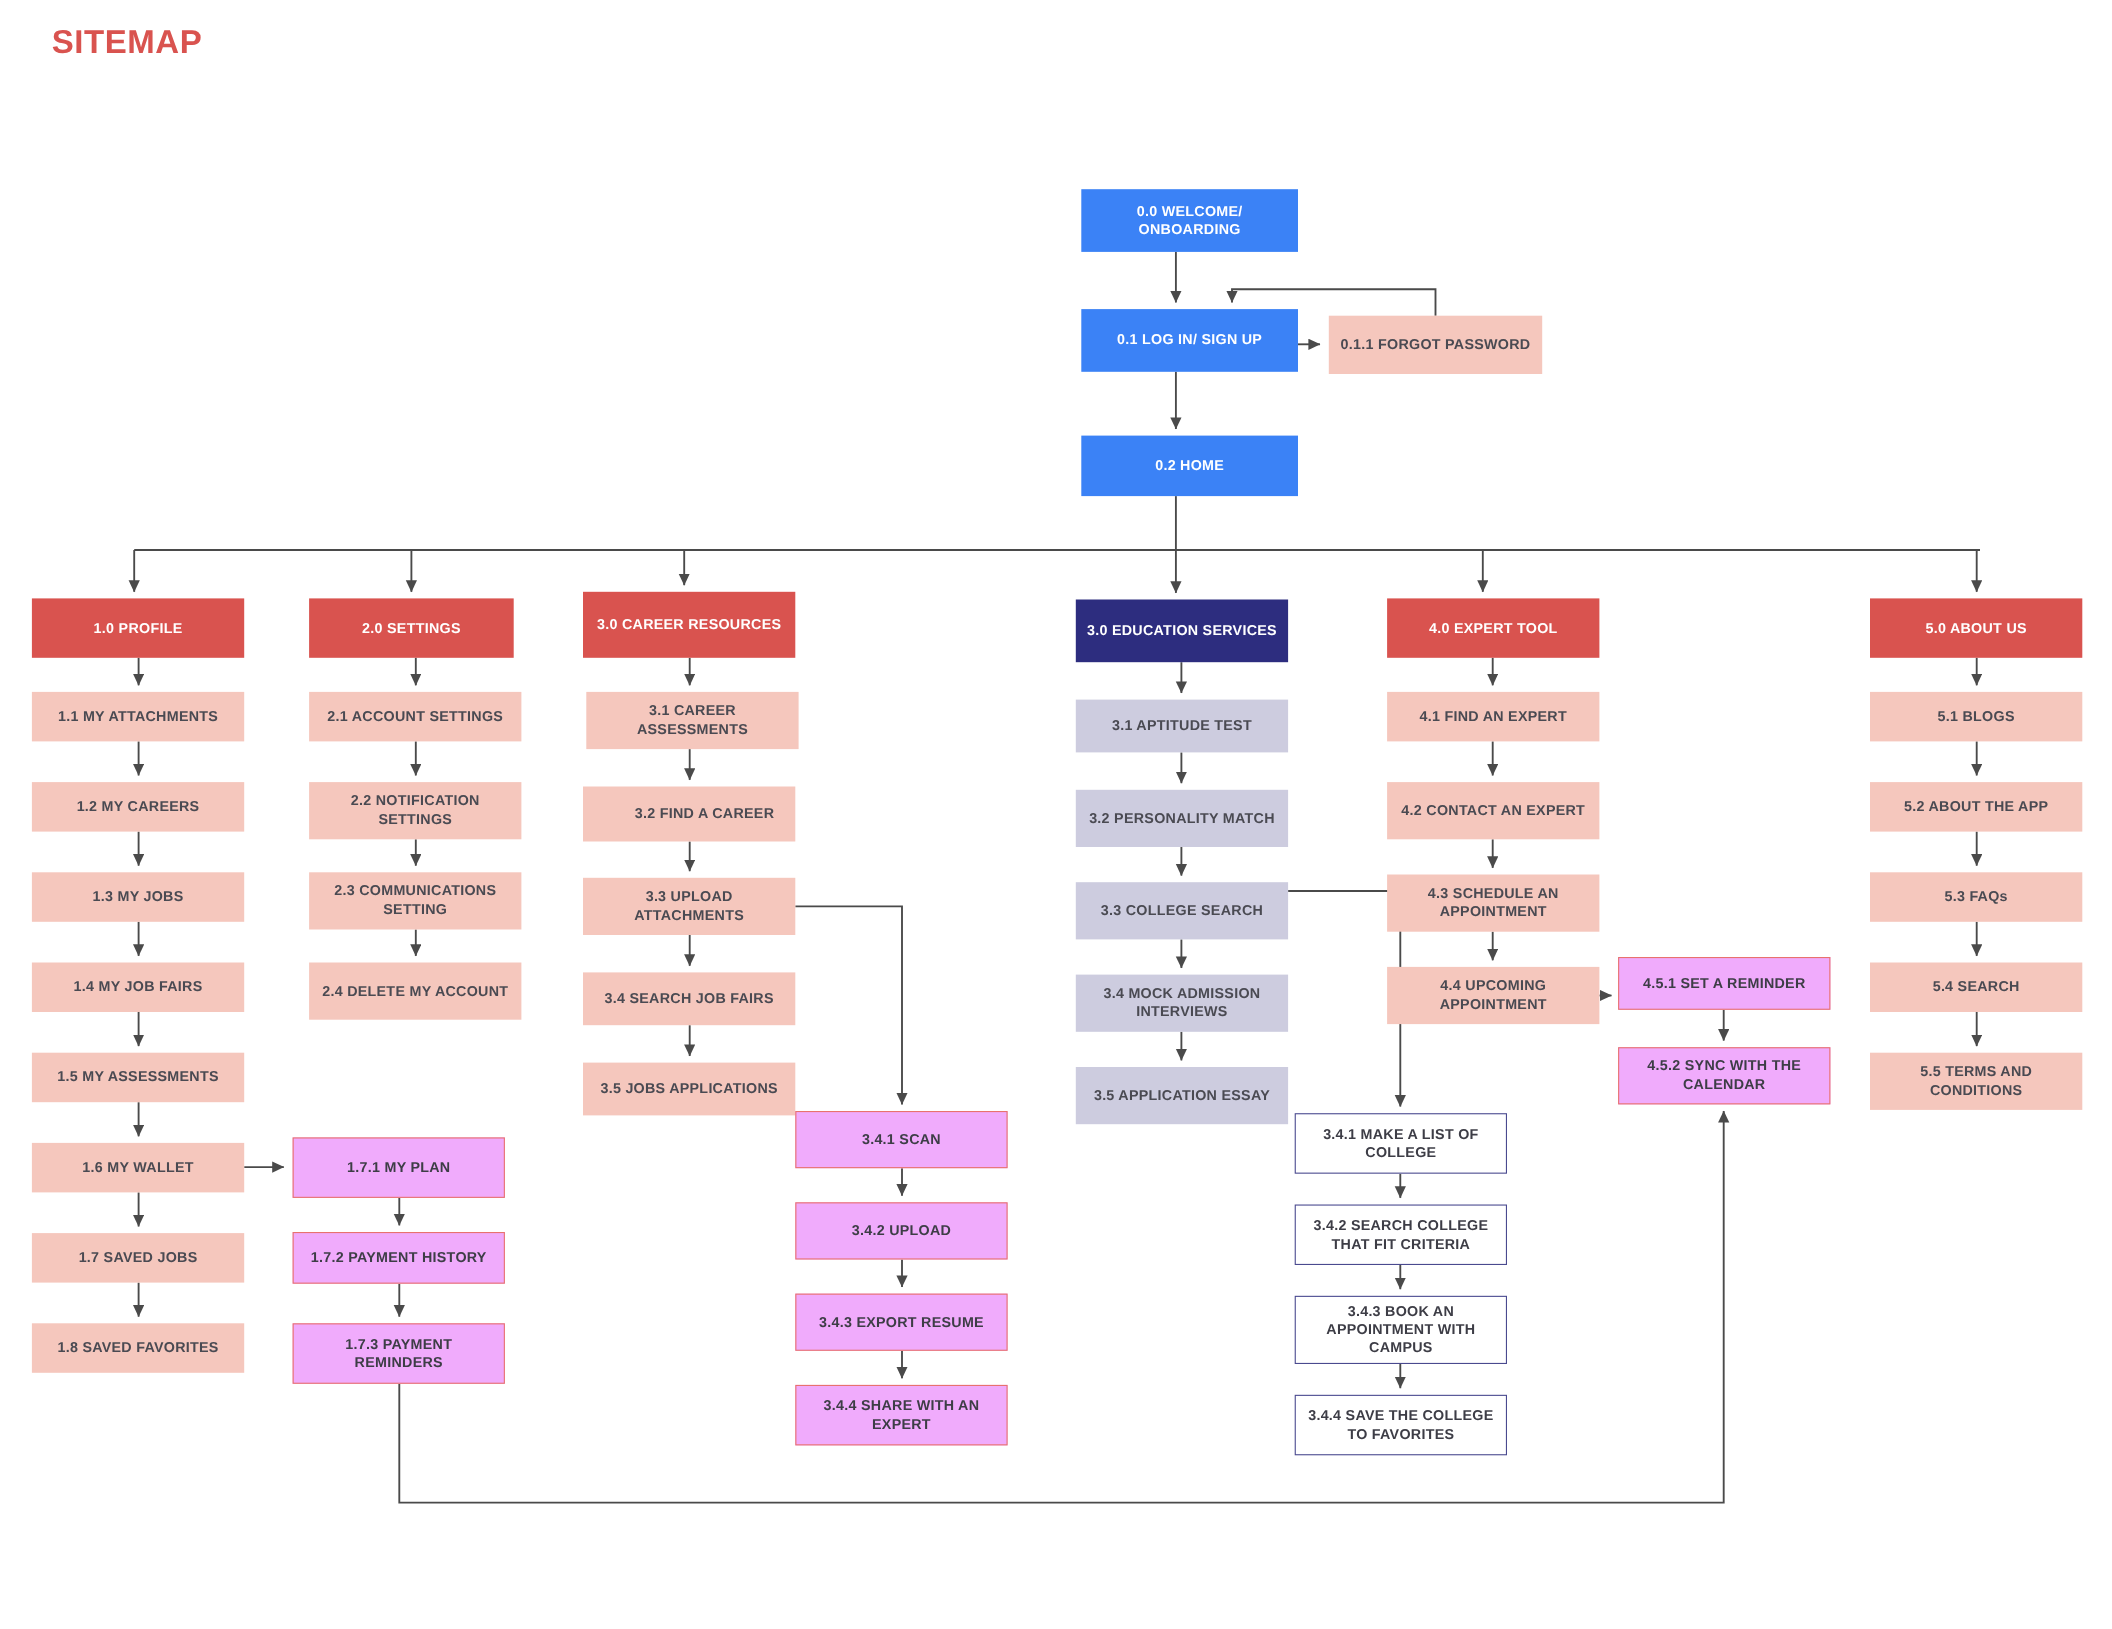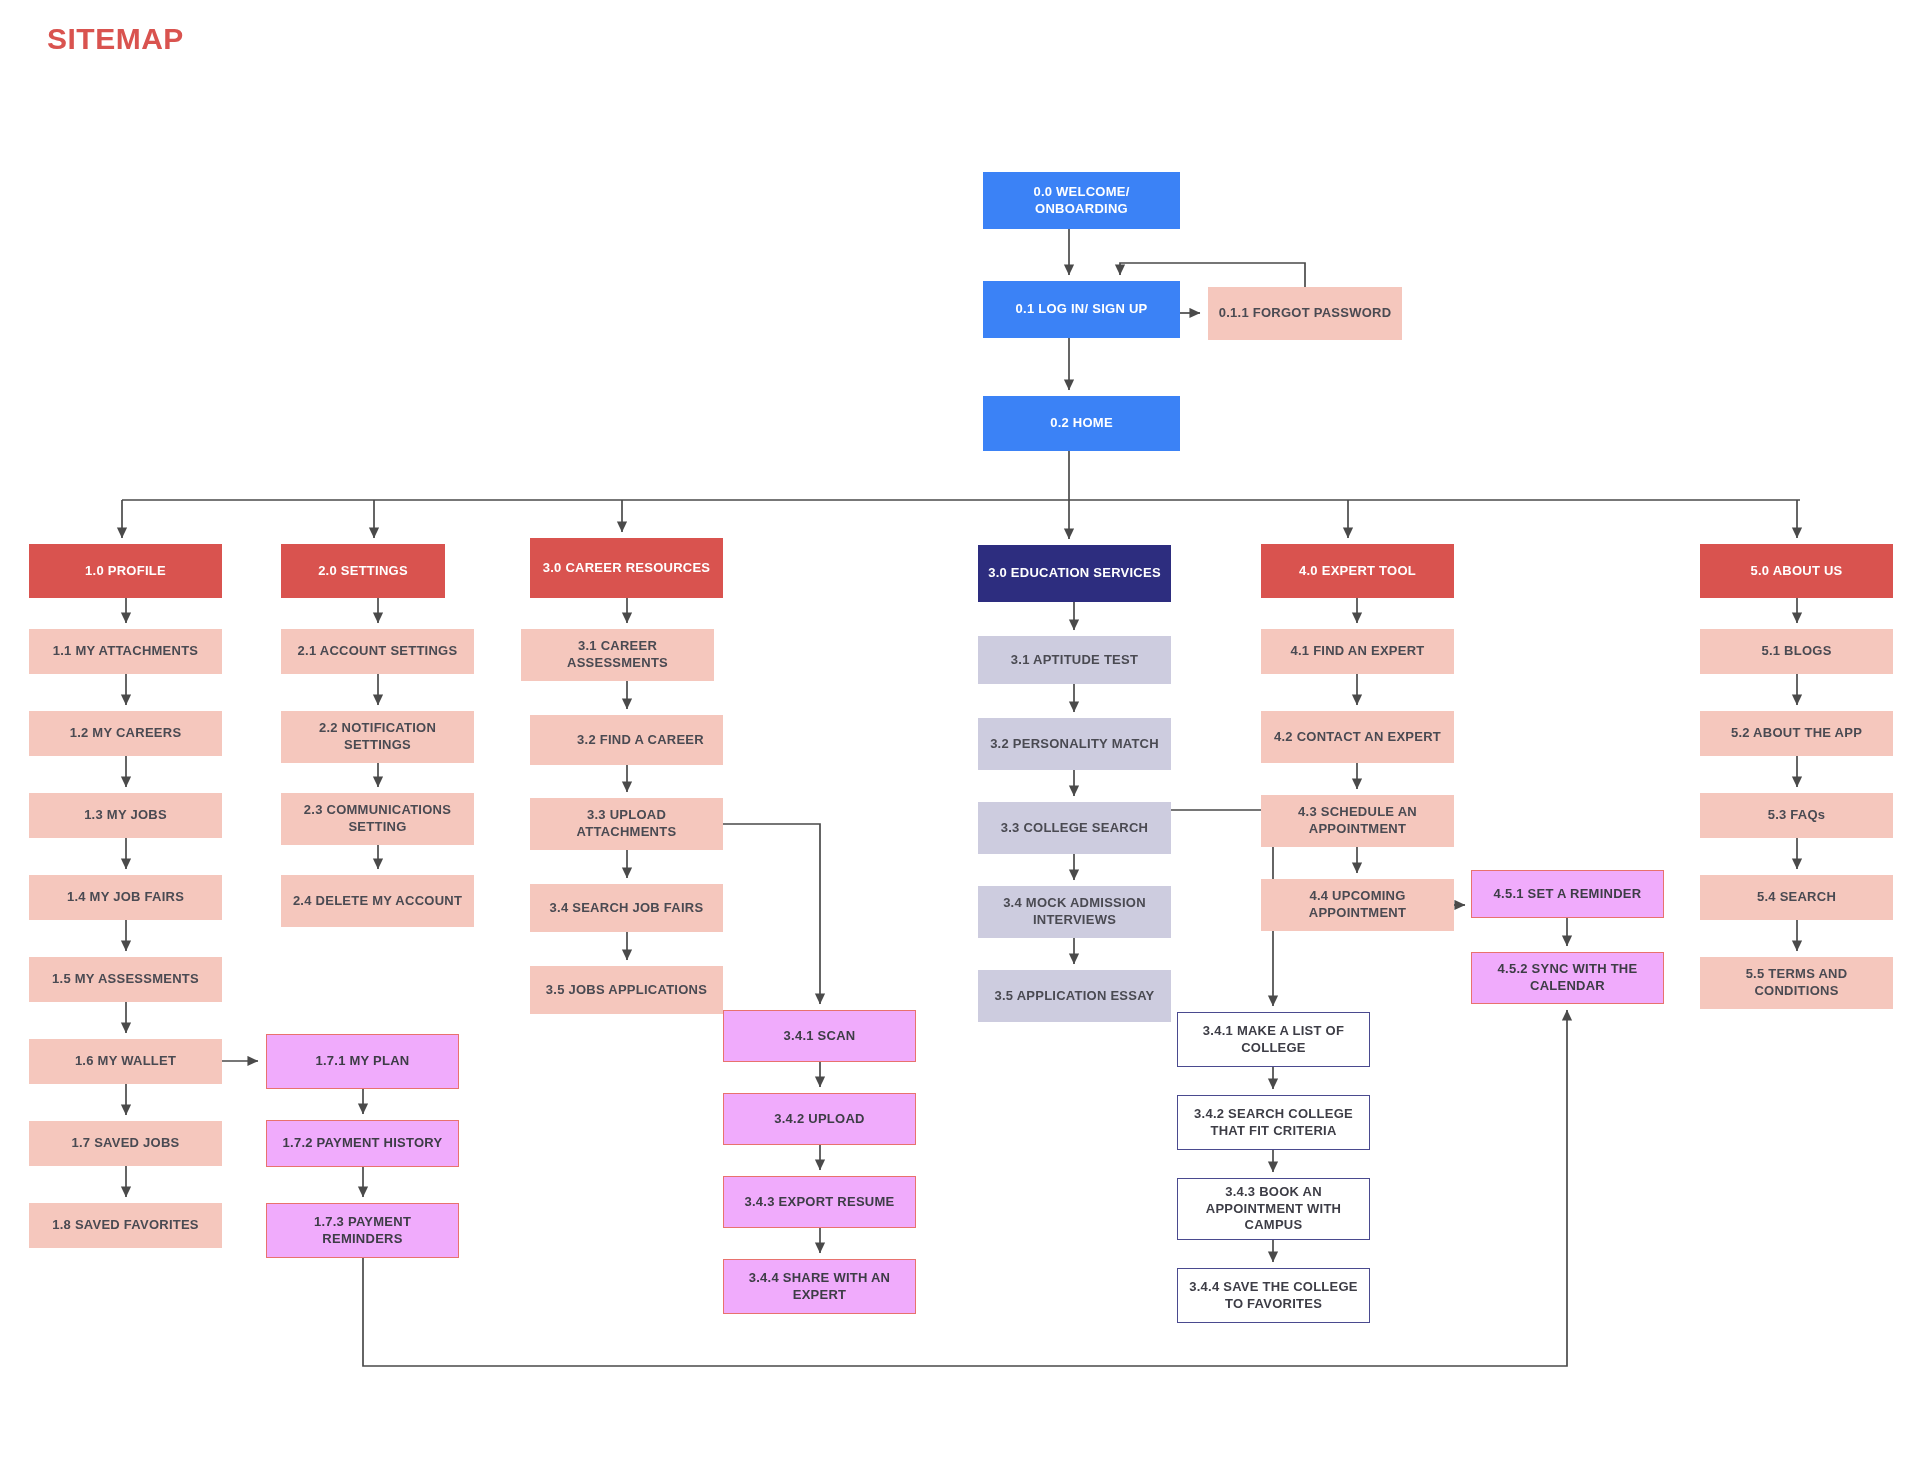--- a/index.html
+++ b/index.html
@@ -161,30 +161,30 @@
       <div class="node v-maroon" style="left: 983px; top: 396px; width: 197px; height: 55px;">0.2 HOME</div>
       <div class="node v-red" style="left: 29px; top: 544px; width: 193px; height: 54px;">1.0 PROFILE</div>
       <div class="node v-pink" style="left: 29px; top: 629px; width: 193px; height: 45px;">1.1 MY ATTACHMENTS</div>
       <div class="node v-pink" style="left: 29px; top: 711px; width: 193px; height: 45px;">1.2 MY CAREERS</div>
       <div class="node v-pink" style="left: 29px; top: 793px; width: 193px; height: 45px;">1.3 MY JOBS</div>
       <div class="node v-pink" style="left: 29px; top: 875px; width: 193px; height: 45px;">1.4 MY JOB FAIRS</div>
       <div class="node v-pink" style="left: 29px; top: 957px; width: 193px; height: 45px;">1.5 MY ASSESSMENTS</div>
       <div class="node v-pink" style="left: 29px; top: 1039px; width: 193px; height: 45px;">1.6 MY WALLET</div>
       <div class="node v-pink" style="left: 29px; top: 1121px; width: 193px; height: 45px;">1.7 SAVED JOBS</div>
       <div class="node v-pink" style="left: 29px; top: 1203px; width: 193px; height: 45px;">1.8 SAVED FAVORITES</div>
-      <div class="node v-red" style="left: 281px; top: 544px; width: 164px; height: 54px;">2.0 SETTINGS</div>
+      <div class="node v-red" style="left: 281px; top: 544px; width: 186px; height: 54px;">2.0 SETTINGS</div>
       <div class="node v-pink" style="left: 281px; top: 629px; width: 193px; height: 45px;">2.1 ACCOUNT SETTINGS</div>
       <div class="node v-pink" style="left: 281px; top: 711px; width: 193px; height: 52px;">2.2 NOTIFICATION SETTINGS</div>
       <div class="node v-pink" style="left: 281px; top: 793px; width: 193px; height: 52px;">2.3 COMMUNICATIONS SETTING</div>
       <div class="node v-pink" style="left: 281px; top: 875px; width: 193px; height: 52px;">2.4 DELETE MY ACCOUNT</div>
       <div class="node v-outred" style="left: 266px; top: 1034px; width: 193px; height: 55px;">1.7.1 MY PLAN</div>
       <div class="node v-outred" style="left: 266px; top: 1120px; width: 193px; height: 47px;">1.7.2 PAYMENT HISTORY</div>
       <div class="node v-outred" style="left: 266px; top: 1203px; width: 193px; height: 55px;">1.7.3 PAYMENT REMINDERS</div>
       <div class="node v-red" style="left: 530px; top: 538px; width: 193px; height: 60px;">3.0 CAREER RESOURCES</div>
-      <div class="node v-pink" style="left: 521px; top: 629px; width: 193px; height: 52px;">3.1 CAREER ASSESSMENTS</div>
+      <div class="node v-pink" style="left: 533px; top: 629px; width: 193px; height: 52px;">3.1 CAREER ASSESSMENTS</div>
       <div class="node v-pink" style="left: 530px; top: 715px; width: 193px; height: 50px; padding-left: 34px;">3.2 FIND A CAREER</div>
       <div class="node v-pink" style="left: 530px; top: 798px; width: 193px; height: 52px;">3.3 UPLOAD ATTACHMENTS</div>
       <div class="node v-pink" style="left: 530px; top: 884px; width: 193px; height: 48px;">3.4 SEARCH JOB FAIRS</div>
       <div class="node v-pink" style="left: 530px; top: 966px; width: 193px; height: 48px;">3.5 JOBS APPLICATIONS</div>
       <div class="node v-outred" style="left: 723px; top: 1010px; width: 193px; height: 52px;">3.4.1 SCAN</div>
       <div class="node v-outred" style="left: 723px; top: 1093px; width: 193px; height: 52px;">3.4.2 UPLOAD</div>
       <div class="node v-outred" style="left: 723px; top: 1176px; width: 193px; height: 52px;">3.4.3 EXPORT RESUME</div>
       <div class="node v-outred" style="left: 723px; top: 1259px; width: 193px; height: 55px;">3.4.4 SHARE WITH AN EXPERT</div>
       <div class="node v-navy" style="left: 978px; top: 545px; width: 193px; height: 57px;">3.0 EDUCATION SERVICES</div>
       <div class="node v-lilac" style="left: 978px; top: 636px; width: 193px; height: 48px;">3.1 APTITUDE TEST</div>

